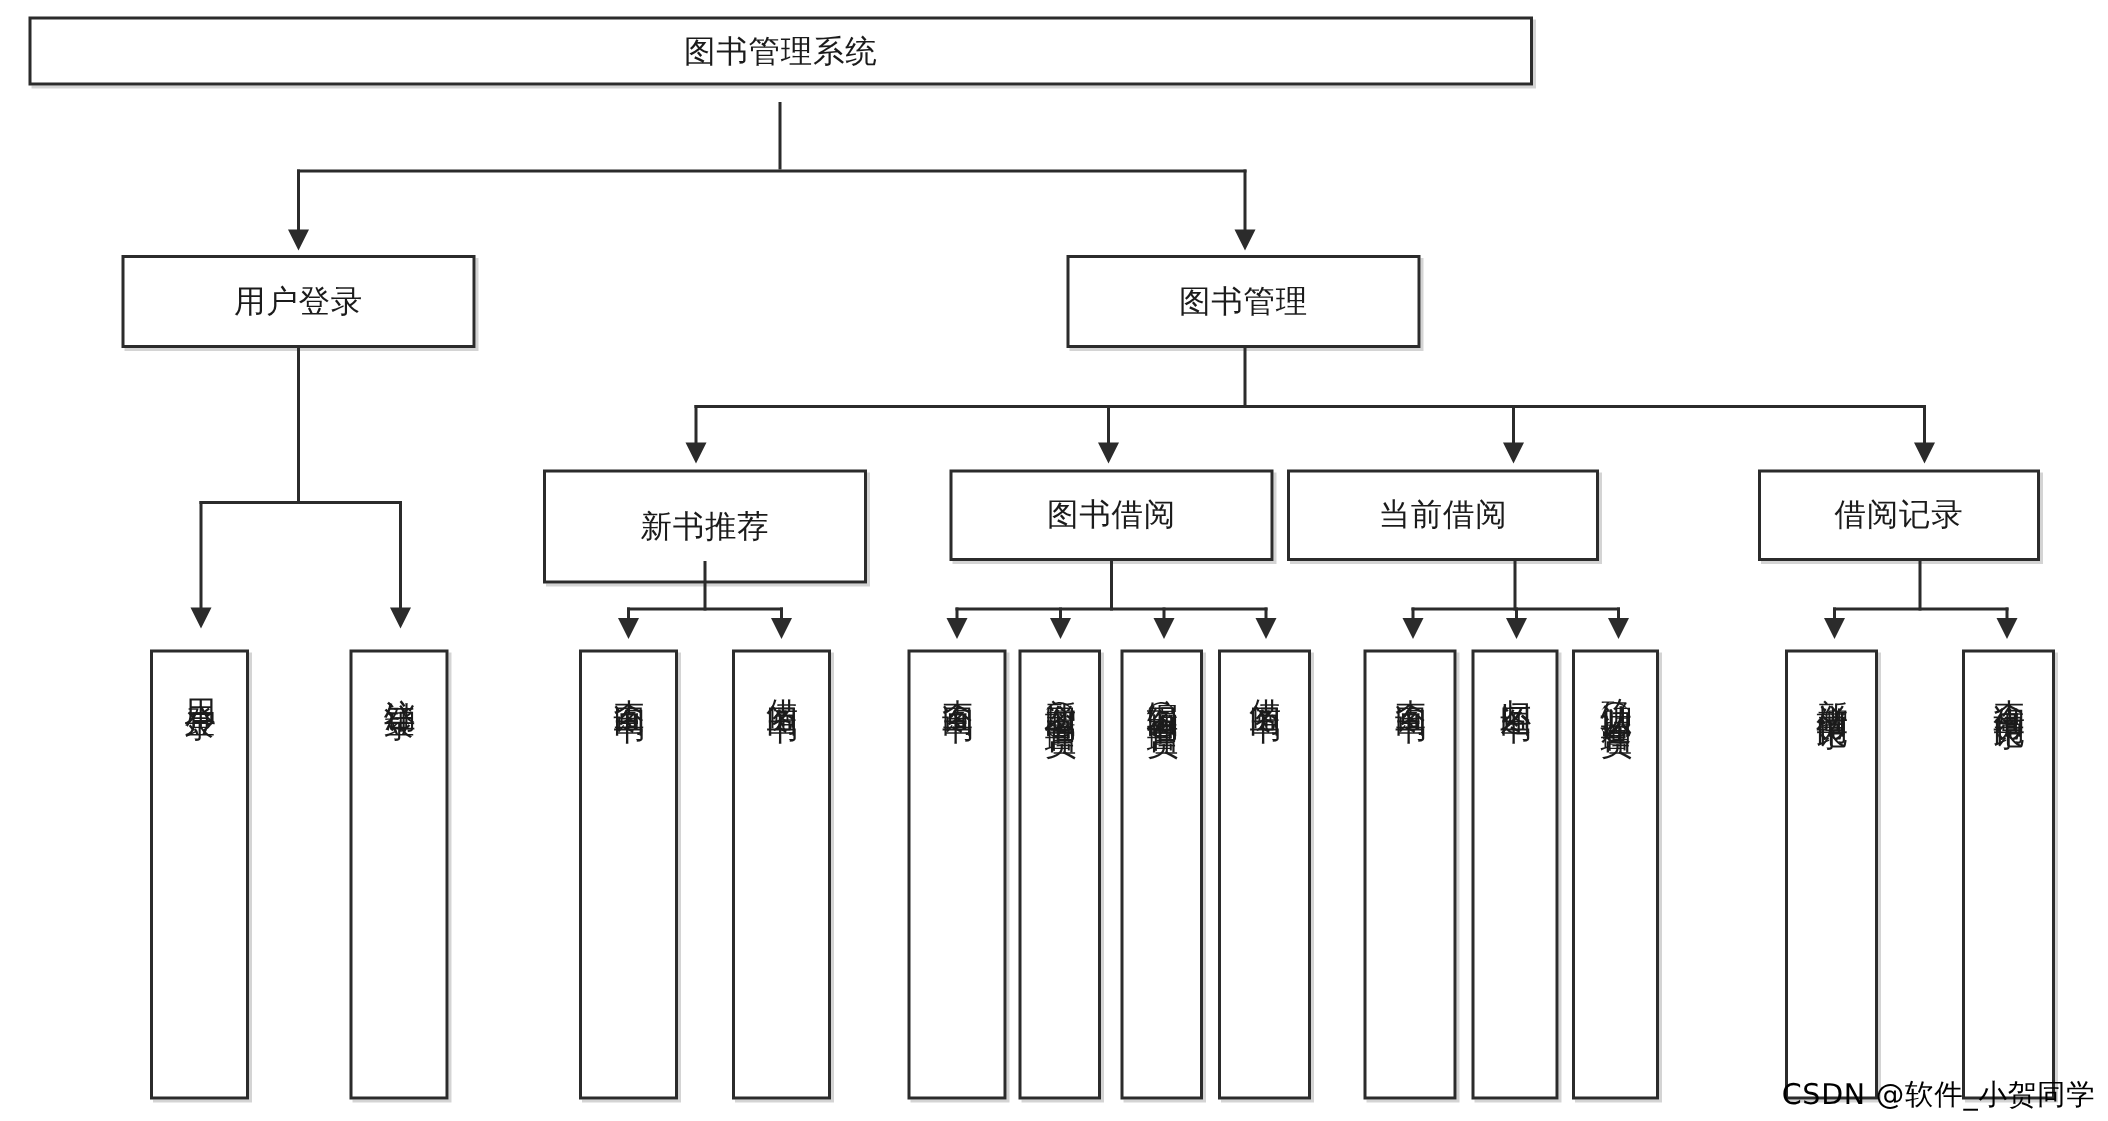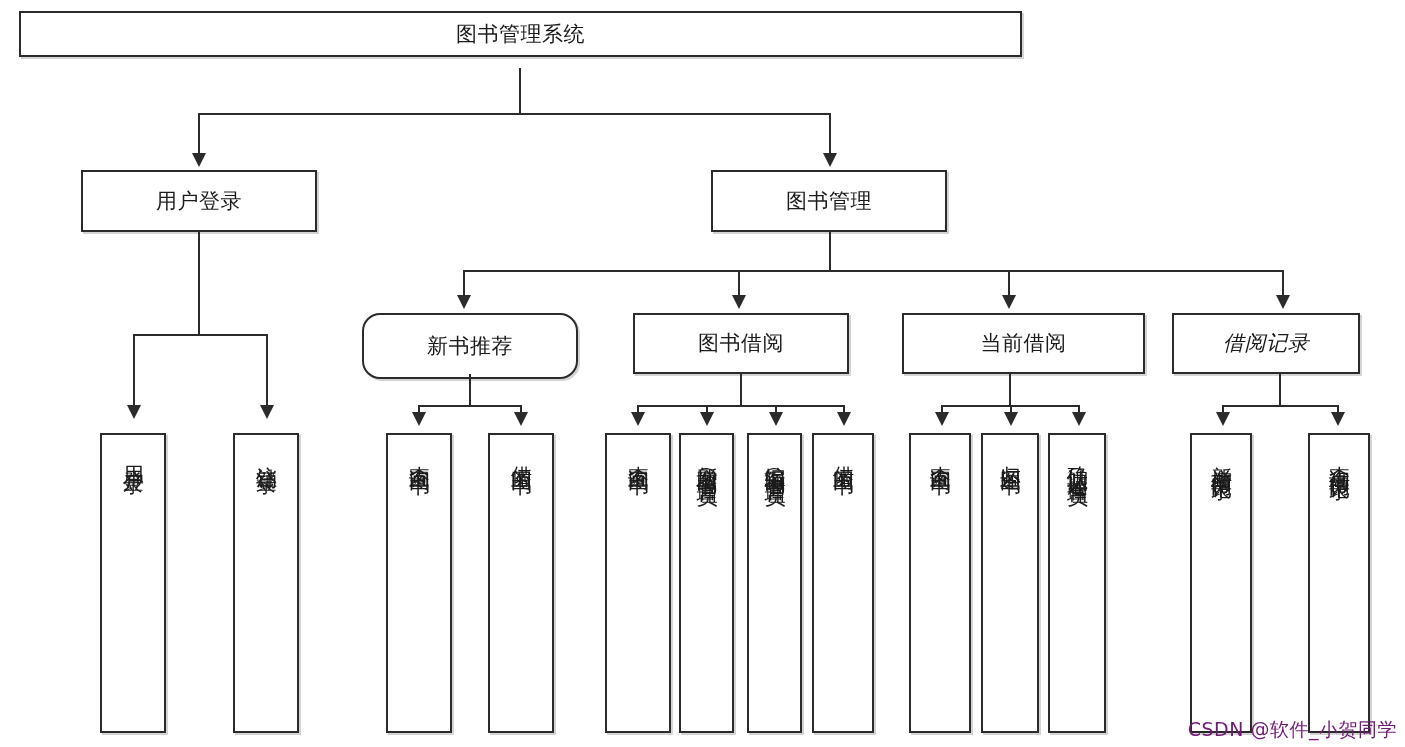--- a/index.html
+++ b/index.html
@@ -63,21 +63,21 @@
     border-left: 7px solid transparent;
     border-right: 7px solid transparent;
     border-top: 14px solid #2b2b2b;
   }
   
   #watermark {
     position: absolute;
     right: 8px;
     bottom: 4px;
     font-size: 19px;
-    color: #701a75;
+    color: #000000;
     white-space: nowrap;
     letter-spacing: 0.5px;
   }
 </style>
 </head>
 <body>
 
 <div id="canvas">
 
   <div class="node h" style="left:19px; top:11px; width:1003px; height:46px;">
@@ -111,30 +111,30 @@
   <div class="ln h" style="left:463px; top:270px; width:821px; height:2px;"></div>
   <div class="ln v" style="left:463px; top:270px; width:2px; height:27px;"></div>
   <div class="arrow" style="left:457px; top:295px;"></div>
   <div class="ln v" style="left:738px; top:270px; width:2px; height:27px;"></div>
   <div class="arrow" style="left:732px; top:295px;"></div>
   <div class="ln v" style="left:1008px; top:270px; width:2px; height:27px;"></div>
   <div class="arrow" style="left:1002px; top:295px;"></div>
   <div class="ln v" style="left:1282px; top:270px; width:2px; height:27px;"></div>
   <div class="arrow" style="left:1276px; top:295px;"></div>
 
-  <div class="node h" style="left:362px; top:313px; width:216px; height:66px;border-radius:18px;">
+  <div class="node h" style="left:362px; top:313px; width:216px; height:76px;">
     <span>新书推荐</span>
   </div>
   <div class="node h" style="left:633px; top:313px; width:216px; height:61px;text-align:right;">
     <span>图书借阅</span>
   </div>
-  <div class="node h" style="left:902px; top:313px; width:243px; height:61px;">
+  <div class="node h" style="left:858px; top:313px; width:208px; height:61px;">
     <span>当前借阅</span>
   </div>
-  <div class="node h" style="left:1172px; top:313px; width:188px; height:61px;font-style:italic;">
+  <div class="node h" style="left:1172px; top:313px; width:188px; height:61px;">
     <span>借阅记录</span>
   </div>
 
   <div class="ln v" style="left:469px; top:374px; width:2px; height:33px;"></div>
   <div class="ln h" style="left:418px; top:405px; width:104px; height:2px;"></div>
   <div class="ln v" style="left:418px; top:405px; width:2px; height:12px;"></div>
   <div class="arrow" style="left:412px; top:412px;"></div>
   <div class="ln v" style="left:520px; top:405px; width:2px; height:12px;"></div>
   <div class="arrow" style="left:514px; top:412px;"></div>
 

